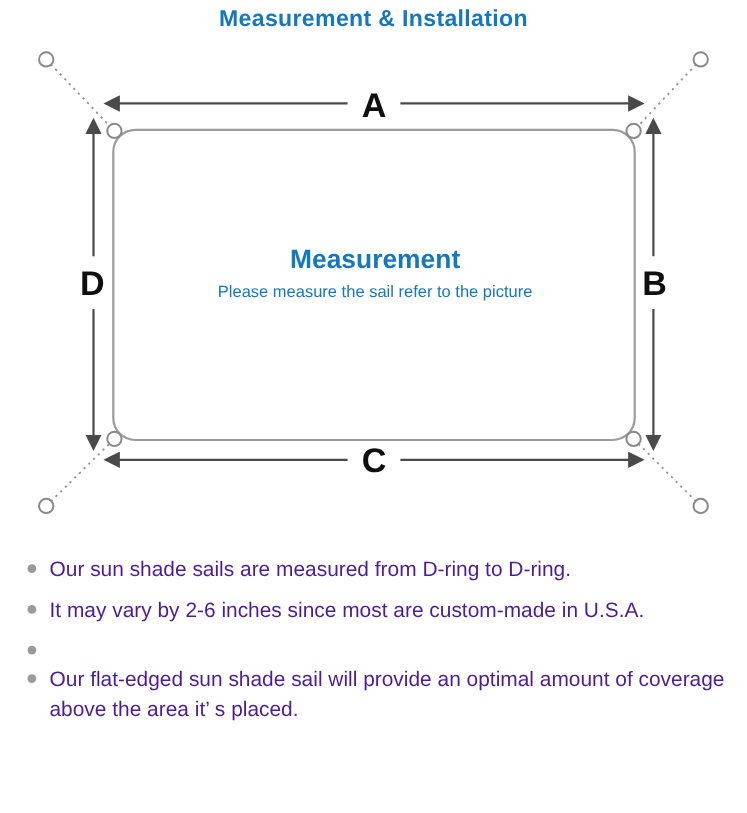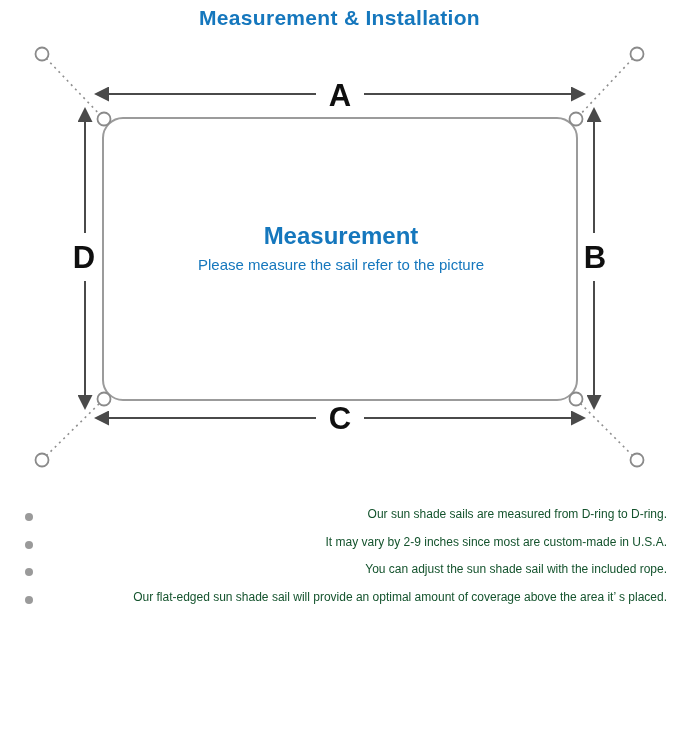--- a/index.html
+++ b/index.html
@@ -13,21 +13,21 @@
     font-size:21px;padding-top:6px;letter-spacing:0.3px;
   }
   .diagram-svg{display:block;}
   svg text{font-family:"Liberation Sans",sans-serif;}
   .dim-label{font-size:31px;font-weight:bold;fill:#0f0f0f;}
   .center-title{font-size:24px;font-weight:bold;fill:#1577bd;}
   .center-sub{font-size:15px;fill:#1577bd;}
   .notes{list-style:none;margin:14px 0 0 0;padding:0 12px 0 25px;}
   .notes li{
     display:flex;align-items:flex-start;margin-bottom:11px;
-    color:#14532d;font-size:12px;line-height:1.38;justify-content:space-between;
+    color:#4c1d95;font-size:19px;line-height:1.38;
   }
   .bullet{
     flex:0 0 auto;width:8px;height:8px;border-radius:50%;
     background:#9a9a9a;margin:7px 12px 0 0;
   }
 </style>
 </head>
 <body>
 
 <div class="page">
@@ -88,25 +88,24 @@
     <text class="center-sub" x="341" y="293" text-anchor="middle">Please measure the sail refer to the picture</text>
   </svg>
 
   <ul class="notes">
     <li>
       <span class="bullet"></span>
       <span>Our sun shade sails are measured from D-ring to D-ring.</span>
     </li>
     <li>
       <span class="bullet"></span>
-      <span>It may vary by 2-9 inches since most are custom-made in U.S.A.</span>
+      <span>It may vary by 2-6 inches since most are custom-made in U.S.A.</span>
     </li>
     <li>
       <span class="bullet"></span>
-      <span>You can adjust the sun shade sail with the included rope.</span>
     </li>
     <li>
       <span class="bullet"></span>
       <span>Our flat-edged sun shade sail will provide an optimal amount of coverage above the area it’ s placed.</span>
     </li>
   </ul>
 
 </div>
 
 </body></html>

